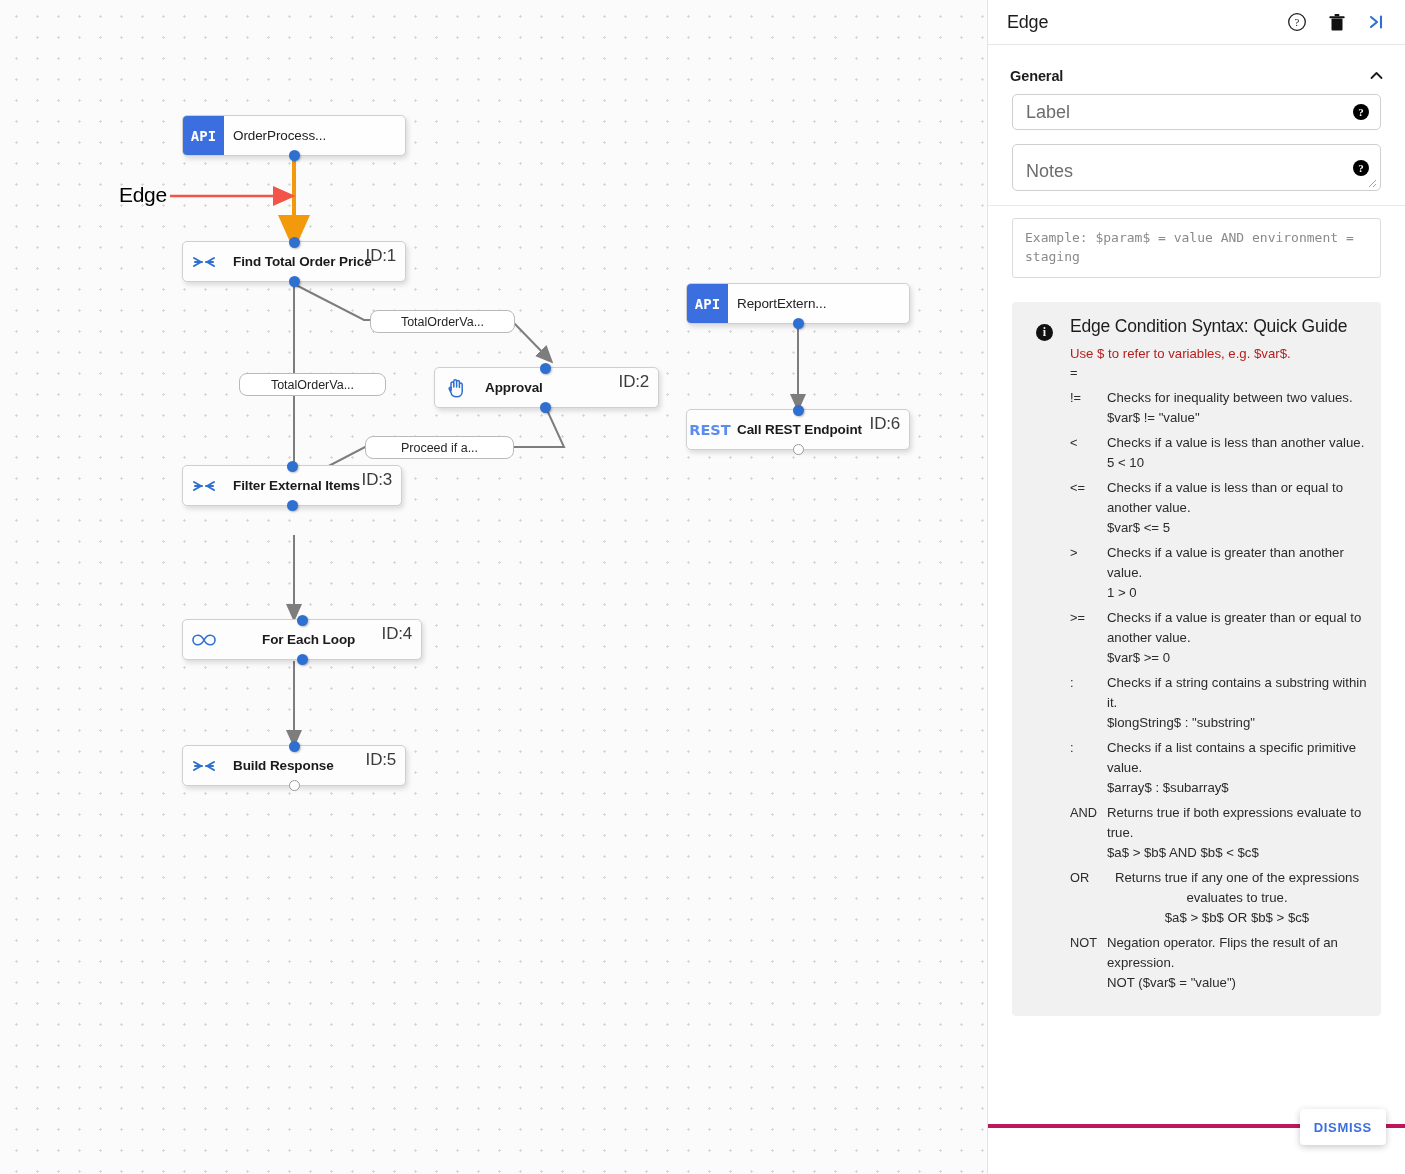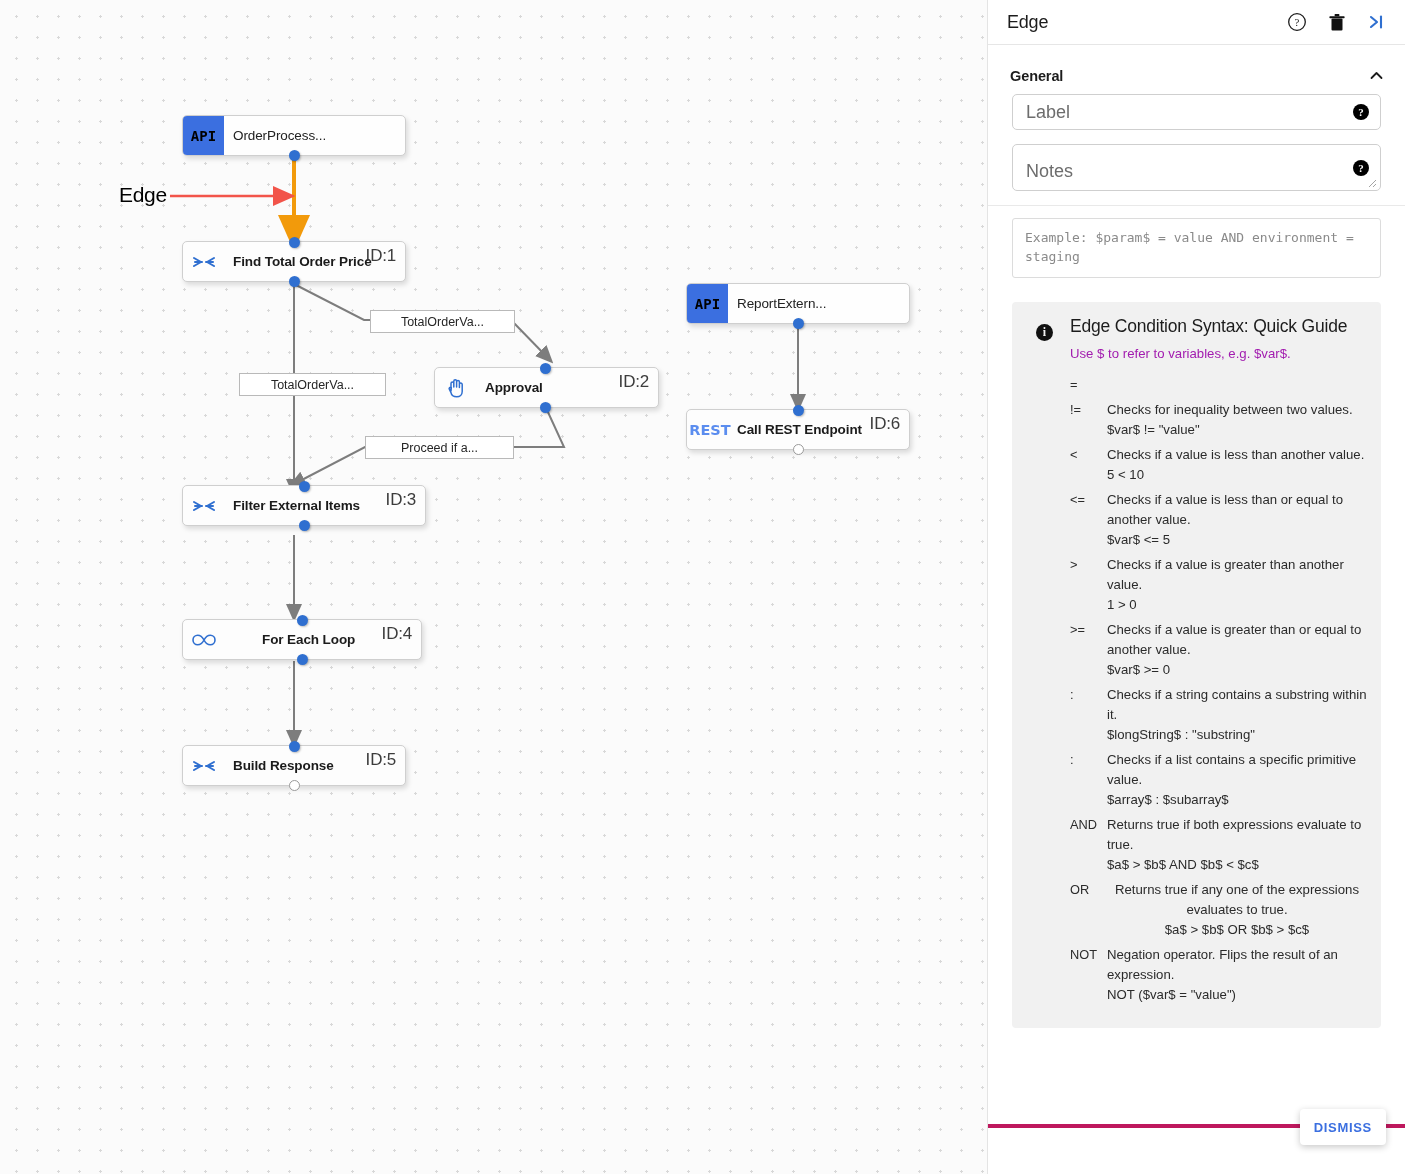--- a/index.html
+++ b/index.html
@@ -39,21 +39,21 @@
     display:flex; align-items:center;
   }
   .node.start { background:#fefefe; }
   .node-iconbox {
     width:41px; height:39px; flex:0 0 41px;
     display:flex; align-items:center; justify-content:center;
     border-radius:4px 0 0 4px;
   }
   .node-iconbox.api {
     background:#3b6fe0;
-    color:#000000;
+    color:#ffffff;
     font-family:"DejaVu Sans Mono", monospace;
     font-weight:bold;
     font-size:14px;
     letter-spacing:0px;
   }
   .node-iconbox.rest {
     color:#5b8def;
     font-family:"DejaVu Sans", sans-serif;
     font-weight:bold;
     font-size:14.5px;
@@ -79,21 +79,21 @@
   .port.top { top:-5.5px; }
   .port.bottom { bottom:-5.5px; }
   .port.hollow { background:#ffffff; border:1.4px solid #9a9a9a; box-shadow:none; }
 
   
   .edge-label {
     position:absolute;
     height:23px;
     background:#ffffff;
     border:1px solid #b9b9b9;
-    border-radius:0;
+    border-radius:8px;
     display:flex; align-items:center; justify-content:center;
     font-size:12.5px; color:#262626;
     padding:0 10px;
     white-space:nowrap;
   }
 
   
   .annot-label {
     position:absolute;
     font-size:21px; color:#000; font-family:"Liberation Sans", sans-serif;
@@ -180,21 +180,21 @@
   .guide-icon-col { width:44px; flex:0 0 44px; padding-top:8px; }
   .info-dot {
     width:17px; height:17px; border-radius:50%; background:#111;
     color:#f1f1f1; font-size:12px; font-weight:bold;
     display:flex; align-items:center; justify-content:center;
     font-family:"Liberation Serif", serif;
     margin-left:10px;
   }
   .guide-main { flex:1; }
   .guide-title { font-size:17.5px; color:#1c1c1c; margin-bottom:9px; letter-spacing:-0.2px; }
-  .guide-sub { font-size:13.2px; color:#a21caf; margin-bottom:14px; }
+  .guide-sub { font-size:13.2px; color:#b91c1c; margin-bottom:2px; }
   .op-row { display:flex; margin-bottom:5px; }
   .op-key {
     width:37px; flex:0 0 37px;
     font-size:12.8px; color:#2b2b2b; line-height:20px;
   }
   .op-desc { flex:1; font-size:13.2px; color:#2b2b2b; line-height:20px; }
   .op-ex { font-size:13.2px; color:#2b2b2b; line-height:20px; }
 
   .panel-footer {
     height:50px; flex:0 0 50px;
@@ -285,21 +285,21 @@
       </svg>
     </div>
     <div class="node-title">Approval</div>
     <div class="node-id">ID:2</div>
     <div class="port top" style="left:auto; right:107px; margin-left:0;"></div>
     <div class="port bottom" style="left:auto; right:107px; margin-left:0;"></div>
   </div>
 
   <div class="edge-label" style="left:365px; top:436px; width:149px;">Proceed if a...</div>
 
-  <div class="node" style="left:182px; top:485px; width:244px;">
+  <div class="node" style="left:182px; top:465px; width:220px;">
     <div class="node-iconbox glyph">
       <svg width="22" height="14" viewBox="0 0 22 14">
         <path d="M1,3 L8,7 L1,11" fill="none" stroke="#2f6fd0" stroke-width="2" stroke-linecap="round" stroke-linejoin="round"></path>
         <path d="M21,3 L14,7 L21,11" fill="none" stroke="#2f6fd0" stroke-width="2" stroke-linecap="round" stroke-linejoin="round"></path>
         <line x1="2" y1="7" x2="9" y2="7" stroke="#2f6fd0" stroke-width="2" stroke-linecap="round"></line>
         <line x1="13" y1="7" x2="20" y2="7" stroke="#2f6fd0" stroke-width="2" stroke-linecap="round"></line>
       </svg>
     </div>
     <div class="node-title">Filter External Items</div>
     <div class="node-id">ID:3</div>

